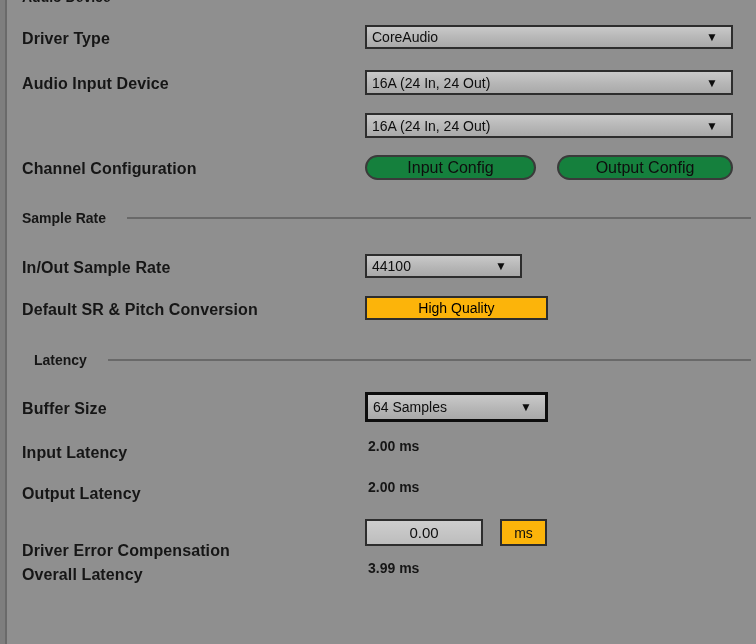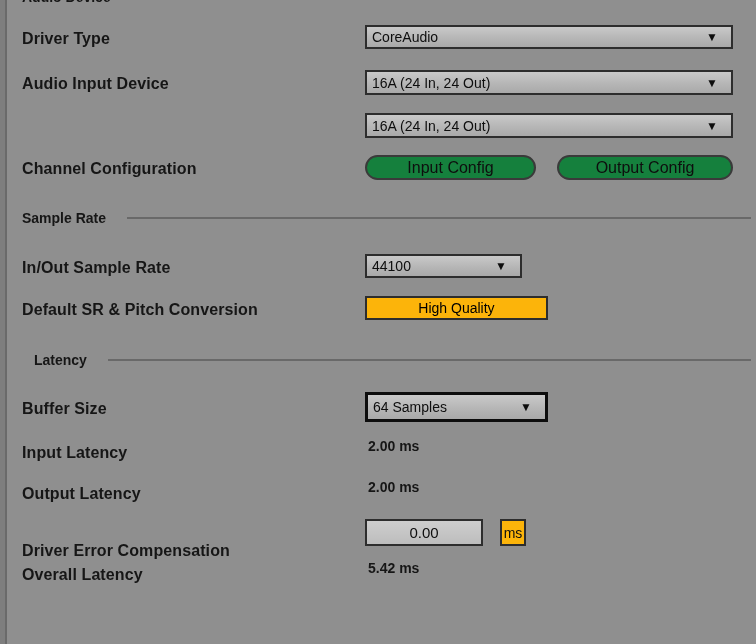--- a/index.html
+++ b/index.html
@@ -58,21 +58,21 @@
     font-size:14px;font-weight:bold;color:#161616;white-space:nowrap;
   }
   .num-input{
     position:absolute;left:365px;width:118px;height:27px;box-sizing:border-box;
     border:2px solid #2d2d2d;
     background:linear-gradient(180deg,#cecece 0%,#bdbdbd 100%);
     display:flex;align-items:center;justify-content:center;
     font-size:15px;color:#0e0e0e;
   }
   .unit-badge{
-    position:absolute;left:500px;width:26px;height:27px;box-sizing:border-box;
+    position:absolute;left:500px;width:47px;height:27px;box-sizing:border-box;
     border:2px solid #2d2d2d;background:#fcb40a;
     display:flex;align-items:center;justify-content:center;
     font-size:14px;color:#0e0e0e;
   }
 </style>
 </head>
 <body>
 
 <div class="panel">
   <div class="left-edge"></div>
@@ -141,19 +141,19 @@
 
   <div class="label" style="top:526px;margin-top:16px;">Driver Error Compensation</div>
   <div class="num-input" style="top:519px;">
     <span>0.00</span>
   </div>
   <div class="unit-badge" style="top:519px;">
     <span>ms</span>
   </div>
 
   <div class="label" style="top:566px;">Overall Latency</div>
-  <div class="value-text" style="top:560px;">5.42 ms</div>
+  <div class="value-text" style="top:560px;">3.99 ms</div>
 
   <div class="section-header" style="top:646px;">
     <span>Test</span>
     <span class="section-line"></span>
   </div>
 </div>
 
 </body></html>

